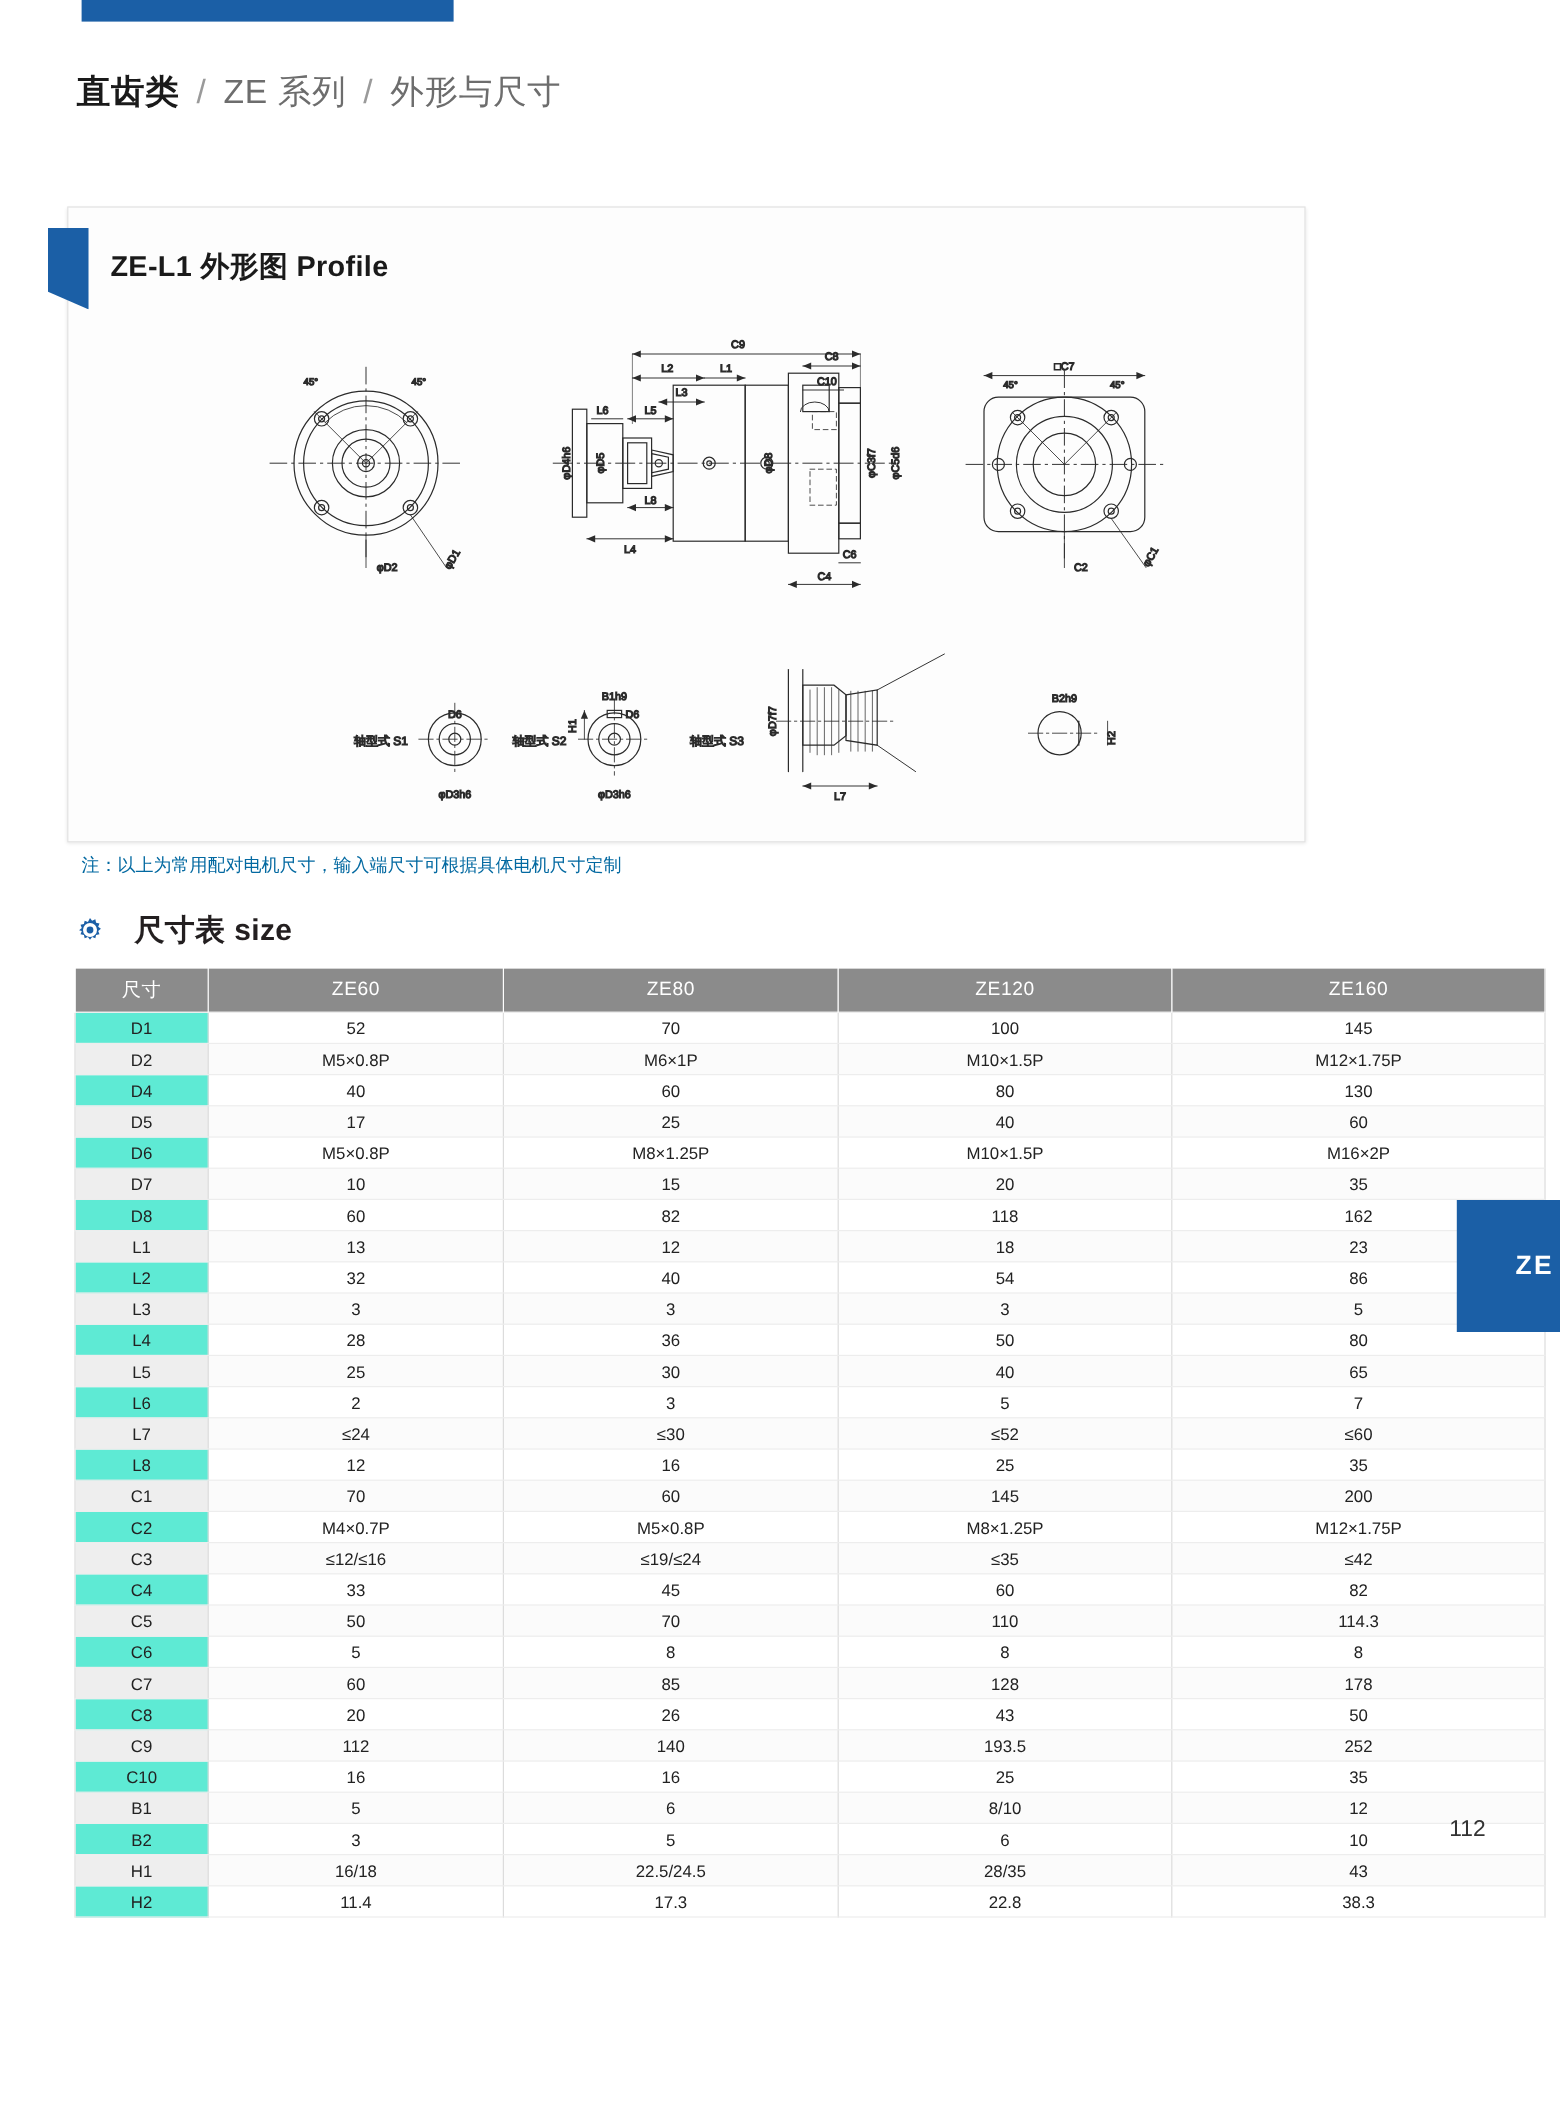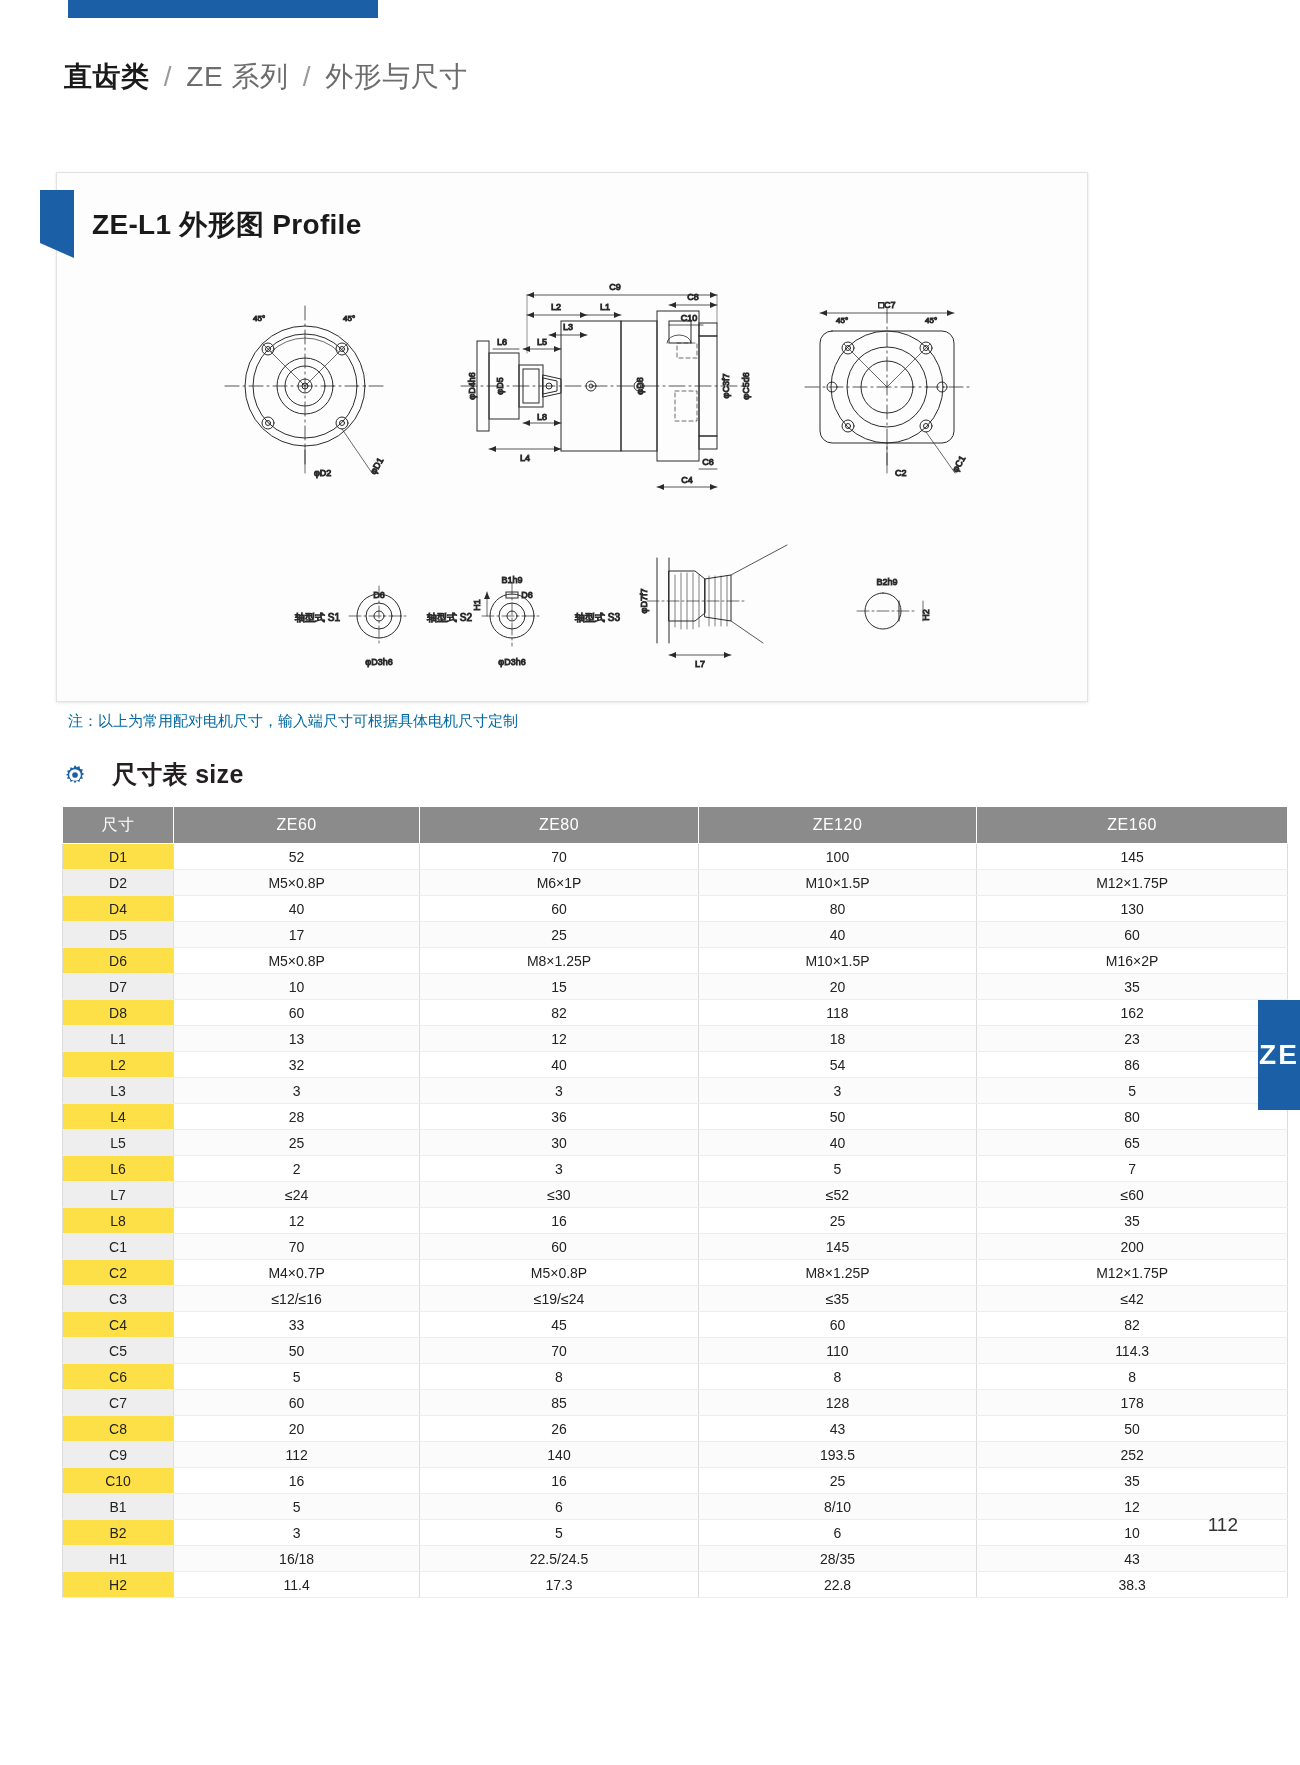--- a/index.html
+++ b/index.html
@@ -29,21 +29,21 @@
     box-shadow:0 1px 3px rgba(0,0,0,.10);
   }
   .card-tab{
     position:absolute;left:40px;top:190px;width:34px;height:68px;
     background:#1b5fa6;
     clip-path:polygon(0 0,100% 0,100% 100%,0 78%);
     z-index:1;
   }
   .profile-title{
     position:absolute;left:92px;top:206px;
-    font-size:28px;font-weight:bold;letter-spacing:.3px;color:#1a1a1a;
+    font-size:24px;font-weight:bold;letter-spacing:.3px;color:#1a1a1a;
     z-index:2;
   }
   .drawing{
     position:absolute;left:57px;top:173px;width:1028px;height:526px;
     z-index:1;
   }
   .note{
     position:absolute;left:68px;top:712px;font-size:15px;color:#0369a1;
   }
 
@@ -59,29 +59,29 @@
     font-size:14px;
   }
   table.dim th{
     background:#8b8b8b;color:#ffffff;font-weight:normal;
     height:34px;border:1px solid #ffffff;font-size:16px;letter-spacing:.5px;
   }
   table.dim th.first{width:108px;}
   table.dim td{
     height:23px;text-align:center;border:1px solid #e6e6e6;color:#222;
   }
-  table.dim td.lbl{background:#fde047;width:108px;}
+  table.dim td.lbl{background:#5eead4;width:108px;}
   table.dim tr:nth-child(even) td{background:#fbfbfb;}
   table.dim tr:nth-child(even) td.lbl{background:#eeeeee;}
   table.dim tbody tr td{border-left:1px solid #dcdcdc;border-right:1px solid #dcdcdc;border-top:1px solid #ededed;border-bottom:1px solid #ededed;}
 
   .side-tab{
     position:absolute;right:0;top:1000px;width:42px;height:110px;background:#1b5fa6;
     color:#fff;display:flex;align-items:center;justify-content:center;
-    font-size:28px;font-weight:bold;letter-spacing:2px;
+    font-size:22px;font-weight:bold;letter-spacing:2px;padding-left:44px;
   }
   .page-num{
     position:absolute;right:62px;top:1514px;font-size:19px;color:#333;
   }
   svg text{font-family:"Liberation Sans",sans-serif;}
 </style>
 </head>
 <body>
 
 <div class="top-bar"></div>

